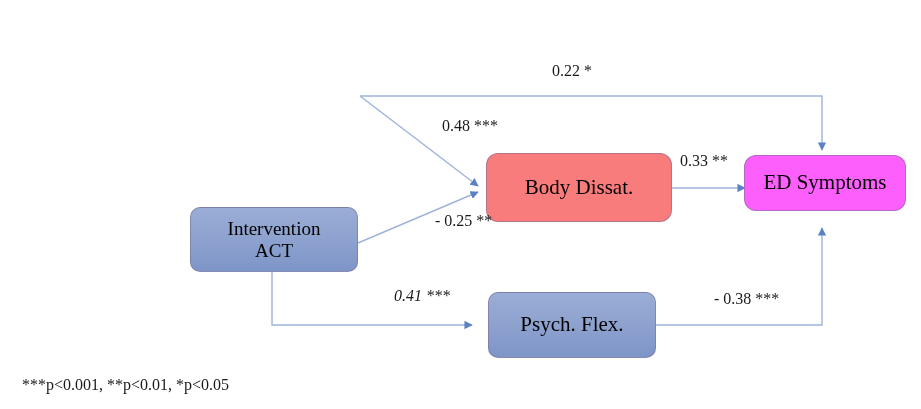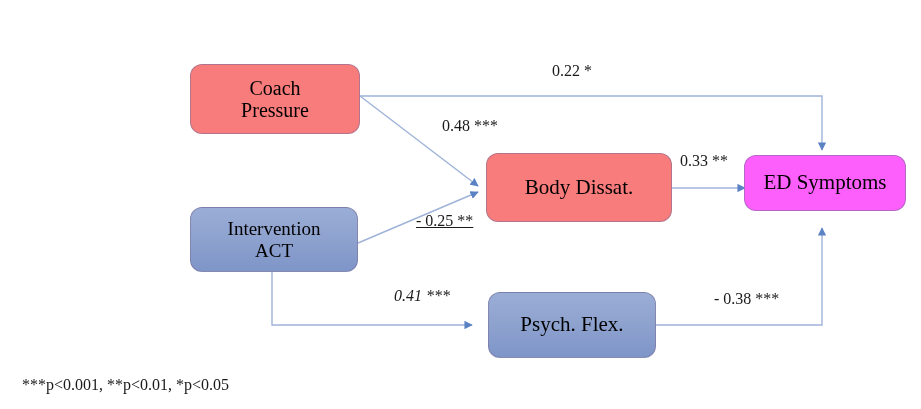--- a/index.html
+++ b/index.html
@@ -49,20 +49,21 @@
     text-align: center;
     color: #000000;
     line-height: 1.12;
     border: 1px solid rgba(120,110,150,0.55);
   }
   .node-salmon {
     background: #f97c7c;
   }
   .node-blue {
     background: linear-gradient(180deg, #9aadd6 0%, #8fa3cf 45%, #7e95c8 100%);
+    border-radius: 10px;
   }
   .node-magenta {
     background: #fd5ffd;
   }
   .node-label {
     display: block;
     white-space: pre-line;
   }
   .edge-label {
     position: absolute;
@@ -90,24 +91,20 @@
 
     <path d="M 358 243 L 478 192" fill="none" stroke="#9fb3d9" stroke-width="1.4" marker-end="url(#arrow)"></path>
 
     <path d="M 652 188 L 745 188" fill="none" stroke="#9fb3d9" stroke-width="1.4" marker-end="url(#arrow)"></path>
 
     <path d="M 272 272 L 272 325 L 472 325" fill="none" stroke="#9fb3d9" stroke-width="1.4" marker-end="url(#arrow)"></path>
 
     <path d="M 650 325 L 822 325 L 822 228" fill="none" stroke="#9fb3d9" stroke-width="1.4" marker-end="url(#arrow)"></path>
   </svg>
 
-  <div class="node node-salmon" style="left:190px; top:64px; width:170px; height:70px; font-size:20px;">
-    <span class="node-label">Coach
-Pressure</span>
-  </div>
 
   <div class="node node-blue" style="left:190px; top:207px; width:168px; height:65px; font-size:19px;">
     <span class="node-label">Intervention
 ACT</span>
   </div>
 
   <div class="node node-salmon" style="left:486px; top:153px; width:186px; height:69px; font-size:21px;">
     <span class="node-label">Body Dissat.</span>
   </div>
 
@@ -116,21 +113,21 @@
   </div>
 
   <div class="node node-magenta" style="left:744px; top:155px; width:162px; height:56px; font-size:21px;">
     <span class="node-label">ED Symptoms</span>
   </div>
 
   <div class="edge-label" style="left:552px; top:62px;">0.22 *</div>
 
   <div class="edge-label" style="left:442px; top:117px;">0.48 ***</div>
 
-  <div class="edge-label" style="left:416px; top:212px;text-decoration:underline;">- 0.25 **</div>
+  <div class="edge-label" style="left:435px; top:212px;">- 0.25 **</div>
 
   <div class="edge-label" style="left:680px; top:152px;">0.33 **</div>
 
   <div class="edge-label" style="left:394px; top:287px;font-style:italic;">0.41 ***</div>
 
   <div class="edge-label" style="left:714px; top:290px;">- 0.38 ***</div>
 
   <div id="footnote">***p&lt;0.001, **p&lt;0.01, *p&lt;0.05</div>
 
 </div>

